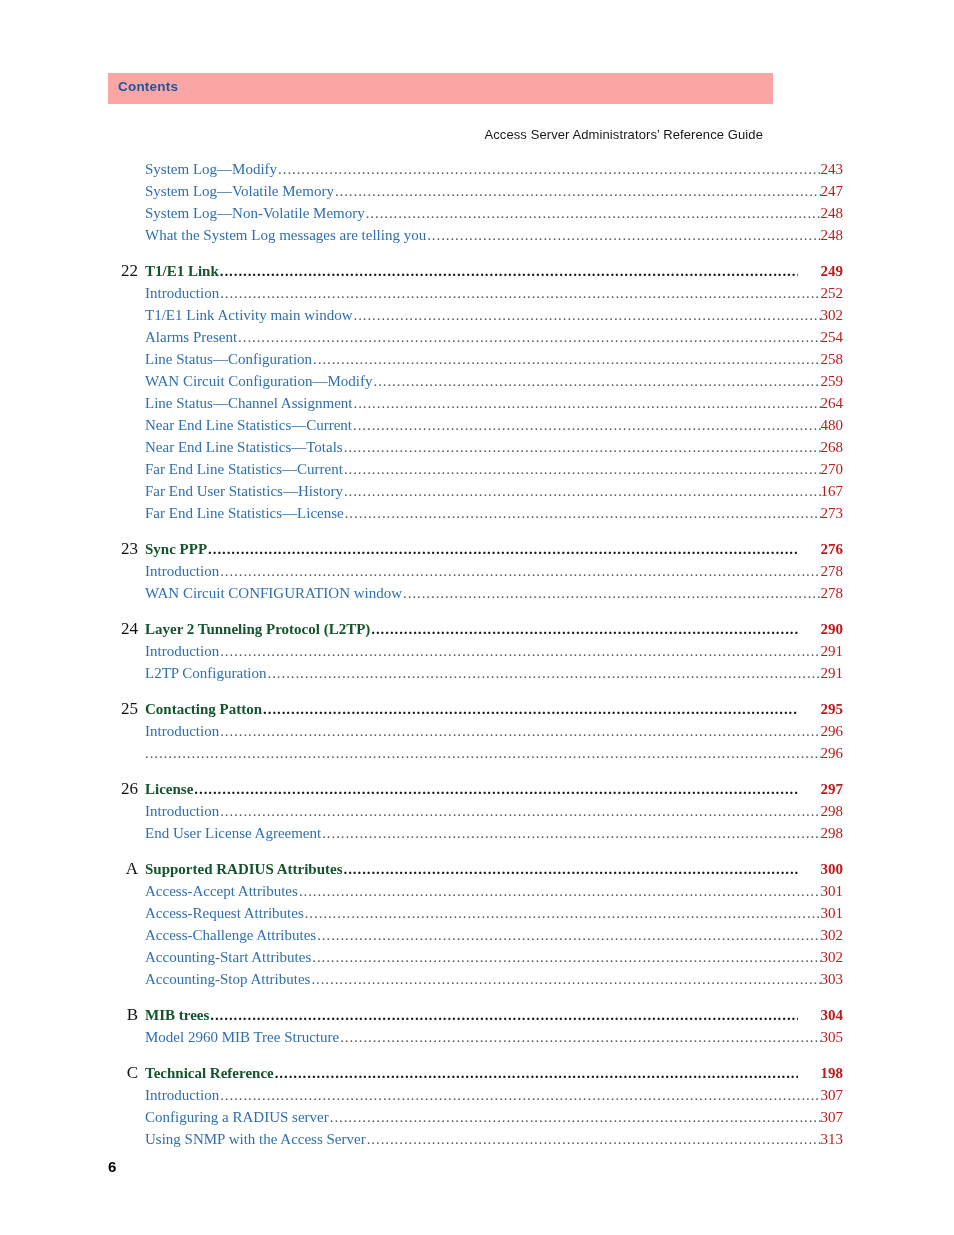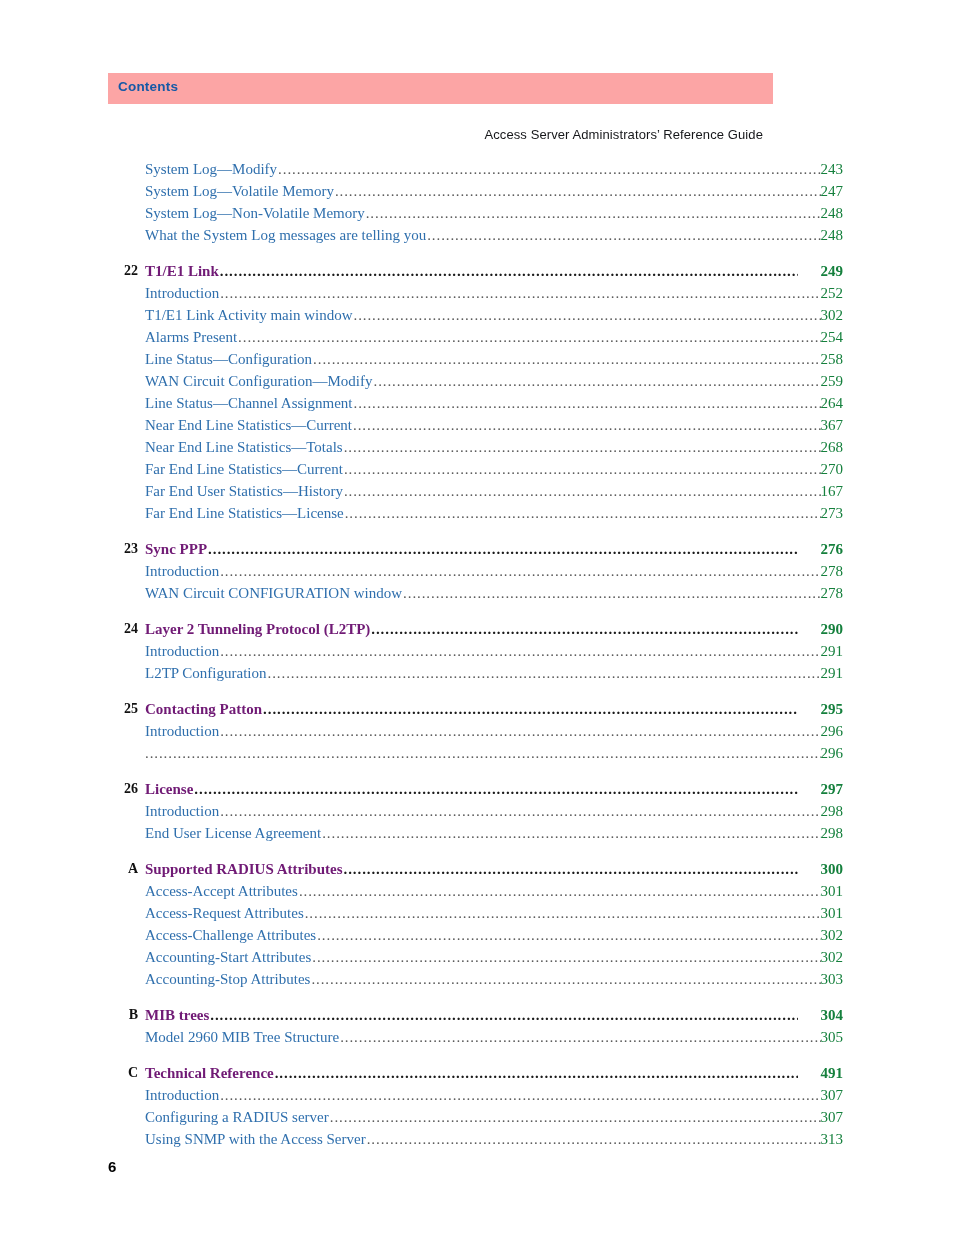--- a/index.html
+++ b/index.html
@@ -67,41 +67,41 @@
     margin-top: 14px;
   }
   .toc-row.is-chapter.first-chapter {
     margin-top: 14px;
   }
 
   .num {
     width: 30px;
     flex: 0 0 30px;
     text-align: right;
-    font-weight: bold;
-    font-size: 14px;
+    font-weight: normal;
+    font-size: 17px;
     color: #111111;
   }
   .num.blank { color: transparent; }
 
   .gap {
     width: 7px;
     flex: 0 0 7px;
   }
 
   .title {
     flex: 0 0 auto;
     font-size: 15px;
     color: #2f6fad;
     padding-right: 1px;
   }
   .is-chapter .title {
     font-weight: bold;
     font-size: 15px;
-    color: #701a75;
+    color: #14532d;
   }
 
   .leader {
     flex: 1 1 auto;
     min-width: 6px;
     overflow: hidden;
     position: relative;
     height: 22px;
   }
   .leader::after {
@@ -119,21 +119,21 @@
   .is-chapter .leader::after {
     color: #1b1b1b;
     font-weight: bold;
     letter-spacing: 0.9px;
   }
 
   .page {
     flex: 0 0 auto;
     text-align: right;
     font-size: 15px;
-    color: #15803d;
+    color: #b91c1c;
     padding-left: 0px;
   }
   .is-chapter .page {
     font-weight: bold;
     font-size: 15px;
     padding-left: 7px;
     margin-left: 16px;
   }
 
   
@@ -234,21 +234,21 @@
       <span class="gap"></span>
       <span class="title">Line Status—Channel Assignment</span>
       <span class="leader"></span>
       <span class="page">264</span>
     </div>
     <div class="toc-row">
       <span class="num blank"></span>
       <span class="gap"></span>
       <span class="title">Near End Line Statistics—Current</span>
       <span class="leader"></span>
-      <span class="page">367</span>
+      <span class="page">480</span>
     </div>
     <div class="toc-row">
       <span class="num blank"></span>
       <span class="gap"></span>
       <span class="title">Near End Line Statistics—Totals</span>
       <span class="leader"></span>
       <span class="page">268</span>
     </div>
     <div class="toc-row">
       <span class="num blank"></span>
@@ -408,21 +408,21 @@
       <span class="gap"></span>
       <span class="title">Model 2960 MIB Tree Structure</span>
       <span class="leader"></span>
       <span class="page">305</span>
     </div>
     <div class="toc-row is-chapter">
       <span class="num">C</span>
       <span class="gap"></span>
       <span class="title">Technical Reference</span>
       <span class="leader"></span>
-      <span class="page">491</span>
+      <span class="page">198</span>
     </div>
     <div class="toc-row">
       <span class="num blank"></span>
       <span class="gap"></span>
       <span class="title">Introduction</span>
       <span class="leader"></span>
       <span class="page">307</span>
     </div>
     <div class="toc-row">
       <span class="num blank"></span>

